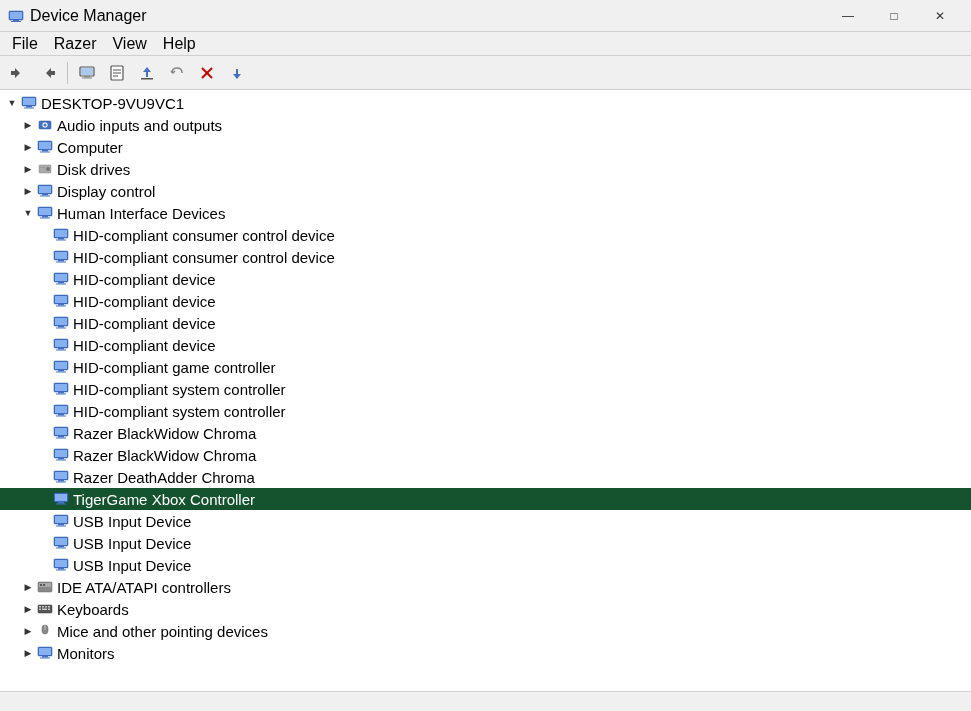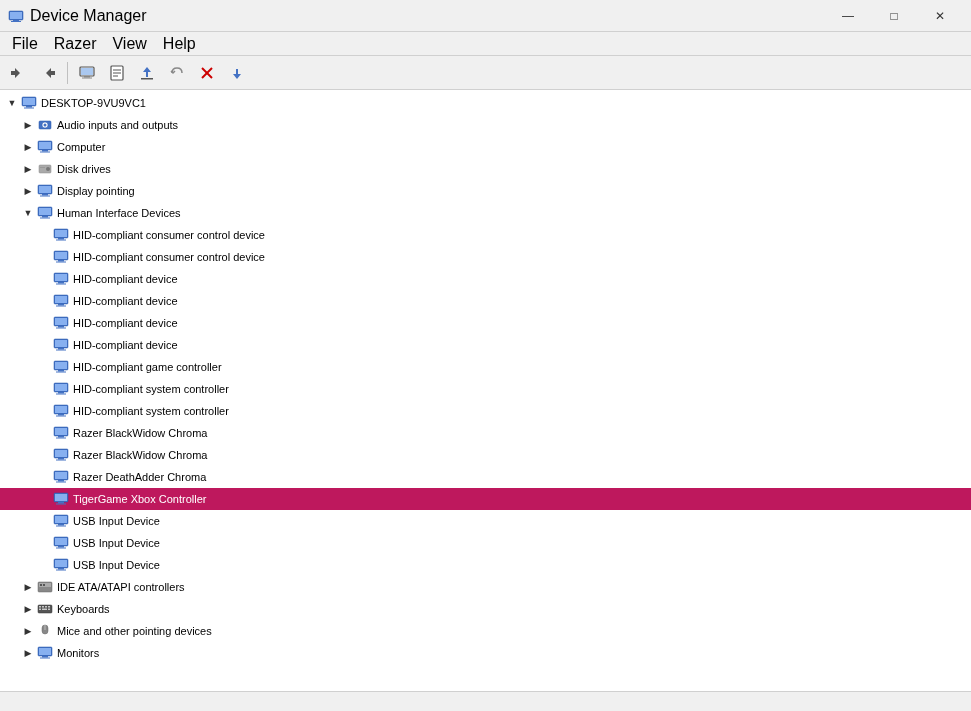--- a/index.html
+++ b/index.html
@@ -117,21 +117,21 @@
     
     .tree-item {
       display: flex;
       align-items: center;
       height: 22px;
       padding-right: 4px;
       cursor: pointer;
       user-select: none;
       white-space: nowrap;
     }
-    .tree-item.selected { background: #be185d; color: white; }
+    .tree-item.selected { background: #14532d; color: white; }
 
     .expand-arrow {
       width: 16px;
       height: 22px;
       display: flex;
       align-items: center;
       justify-content: center;
       font-size: 9px;
       color: #333;
       flex-shrink: 0;
@@ -144,21 +144,21 @@
       width: 18px;
       height: 16px;
       margin-right: 3px;
       display: flex;
       align-items: center;
       justify-content: center;
       flex-shrink: 0;
     }
 
     .item-label {
-      font-size: 11px;
+      font-size: 15px;
     }
 
     
     .status-bar {
       height: 20px;
       background: #f0f0f0;
       border-top: 1px solid #d0d0d0;
       display: flex;
       align-items: center;
       padding: 0 4px;
@@ -301,21 +301,21 @@
       <div class="tree-item indent-1">
     <span class="expand-arrow collapsed"></span>
     <span class="item-icon">
           <svg width="16" height="16" viewBox="0 0 16 16">
             <rect x="1" y="2" width="14" height="9" rx="1" fill="#4472c4" stroke="#2255aa" stroke-width="0.5"></rect>
             <rect x="2" y="3" width="12" height="7" fill="#87b0f0"></rect>
             <rect x="5" y="11" width="6" height="1.5" fill="#4472c4"></rect>
             <rect x="3" y="12.5" width="10" height="1" fill="#4472c4"></rect>
           </svg>
         </span>
-    <span class="item-label">Display pointing</span>
+    <span class="item-label">Display control</span>
   </div>
       <div class="tree-item indent-1">
     <span class="expand-arrow expanded"></span>
     <span class="item-icon">
           <svg width="16" height="16" viewBox="0 0 16 16">
             <rect x="1" y="2" width="14" height="9" rx="1" fill="#4472c4" stroke="#2255aa" stroke-width="0.5"></rect>
             <rect x="2" y="3" width="12" height="7" fill="#87b0f0"></rect>
             <rect x="5" y="11" width="6" height="1.5" fill="#4472c4"></rect>
             <rect x="3" y="12.5" width="10" height="1" fill="#4472c4"></rect>
           </svg>

